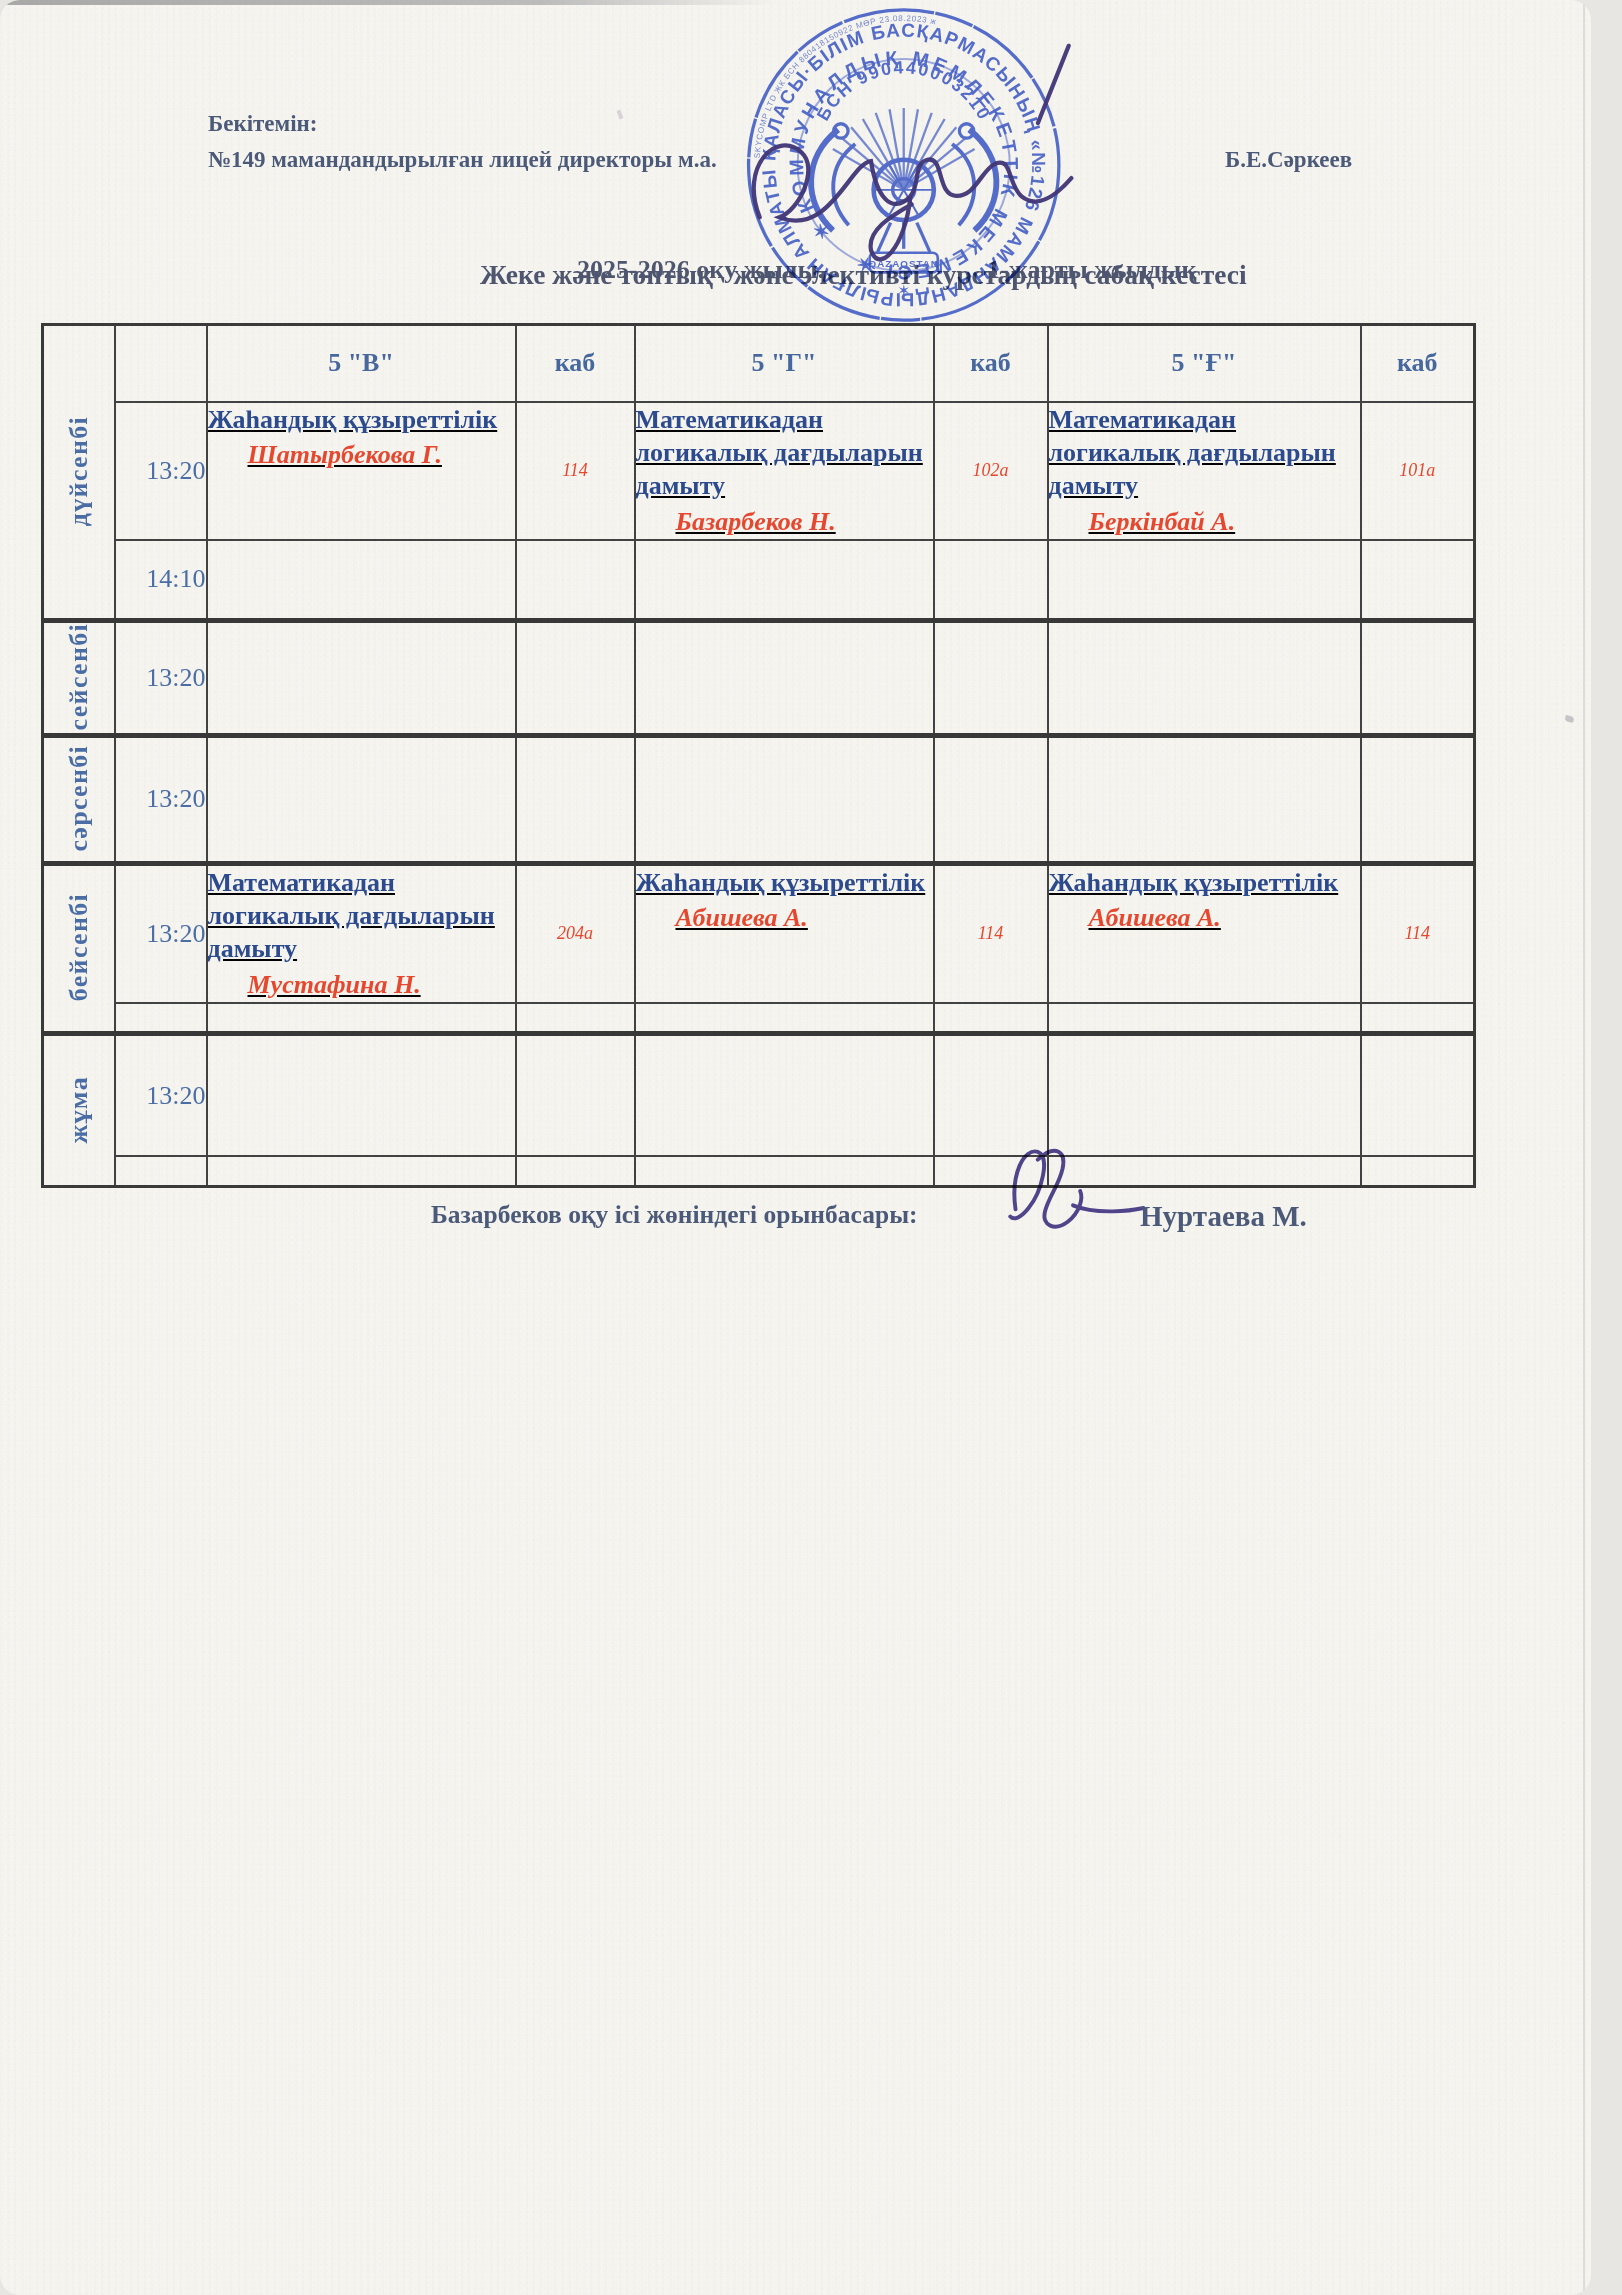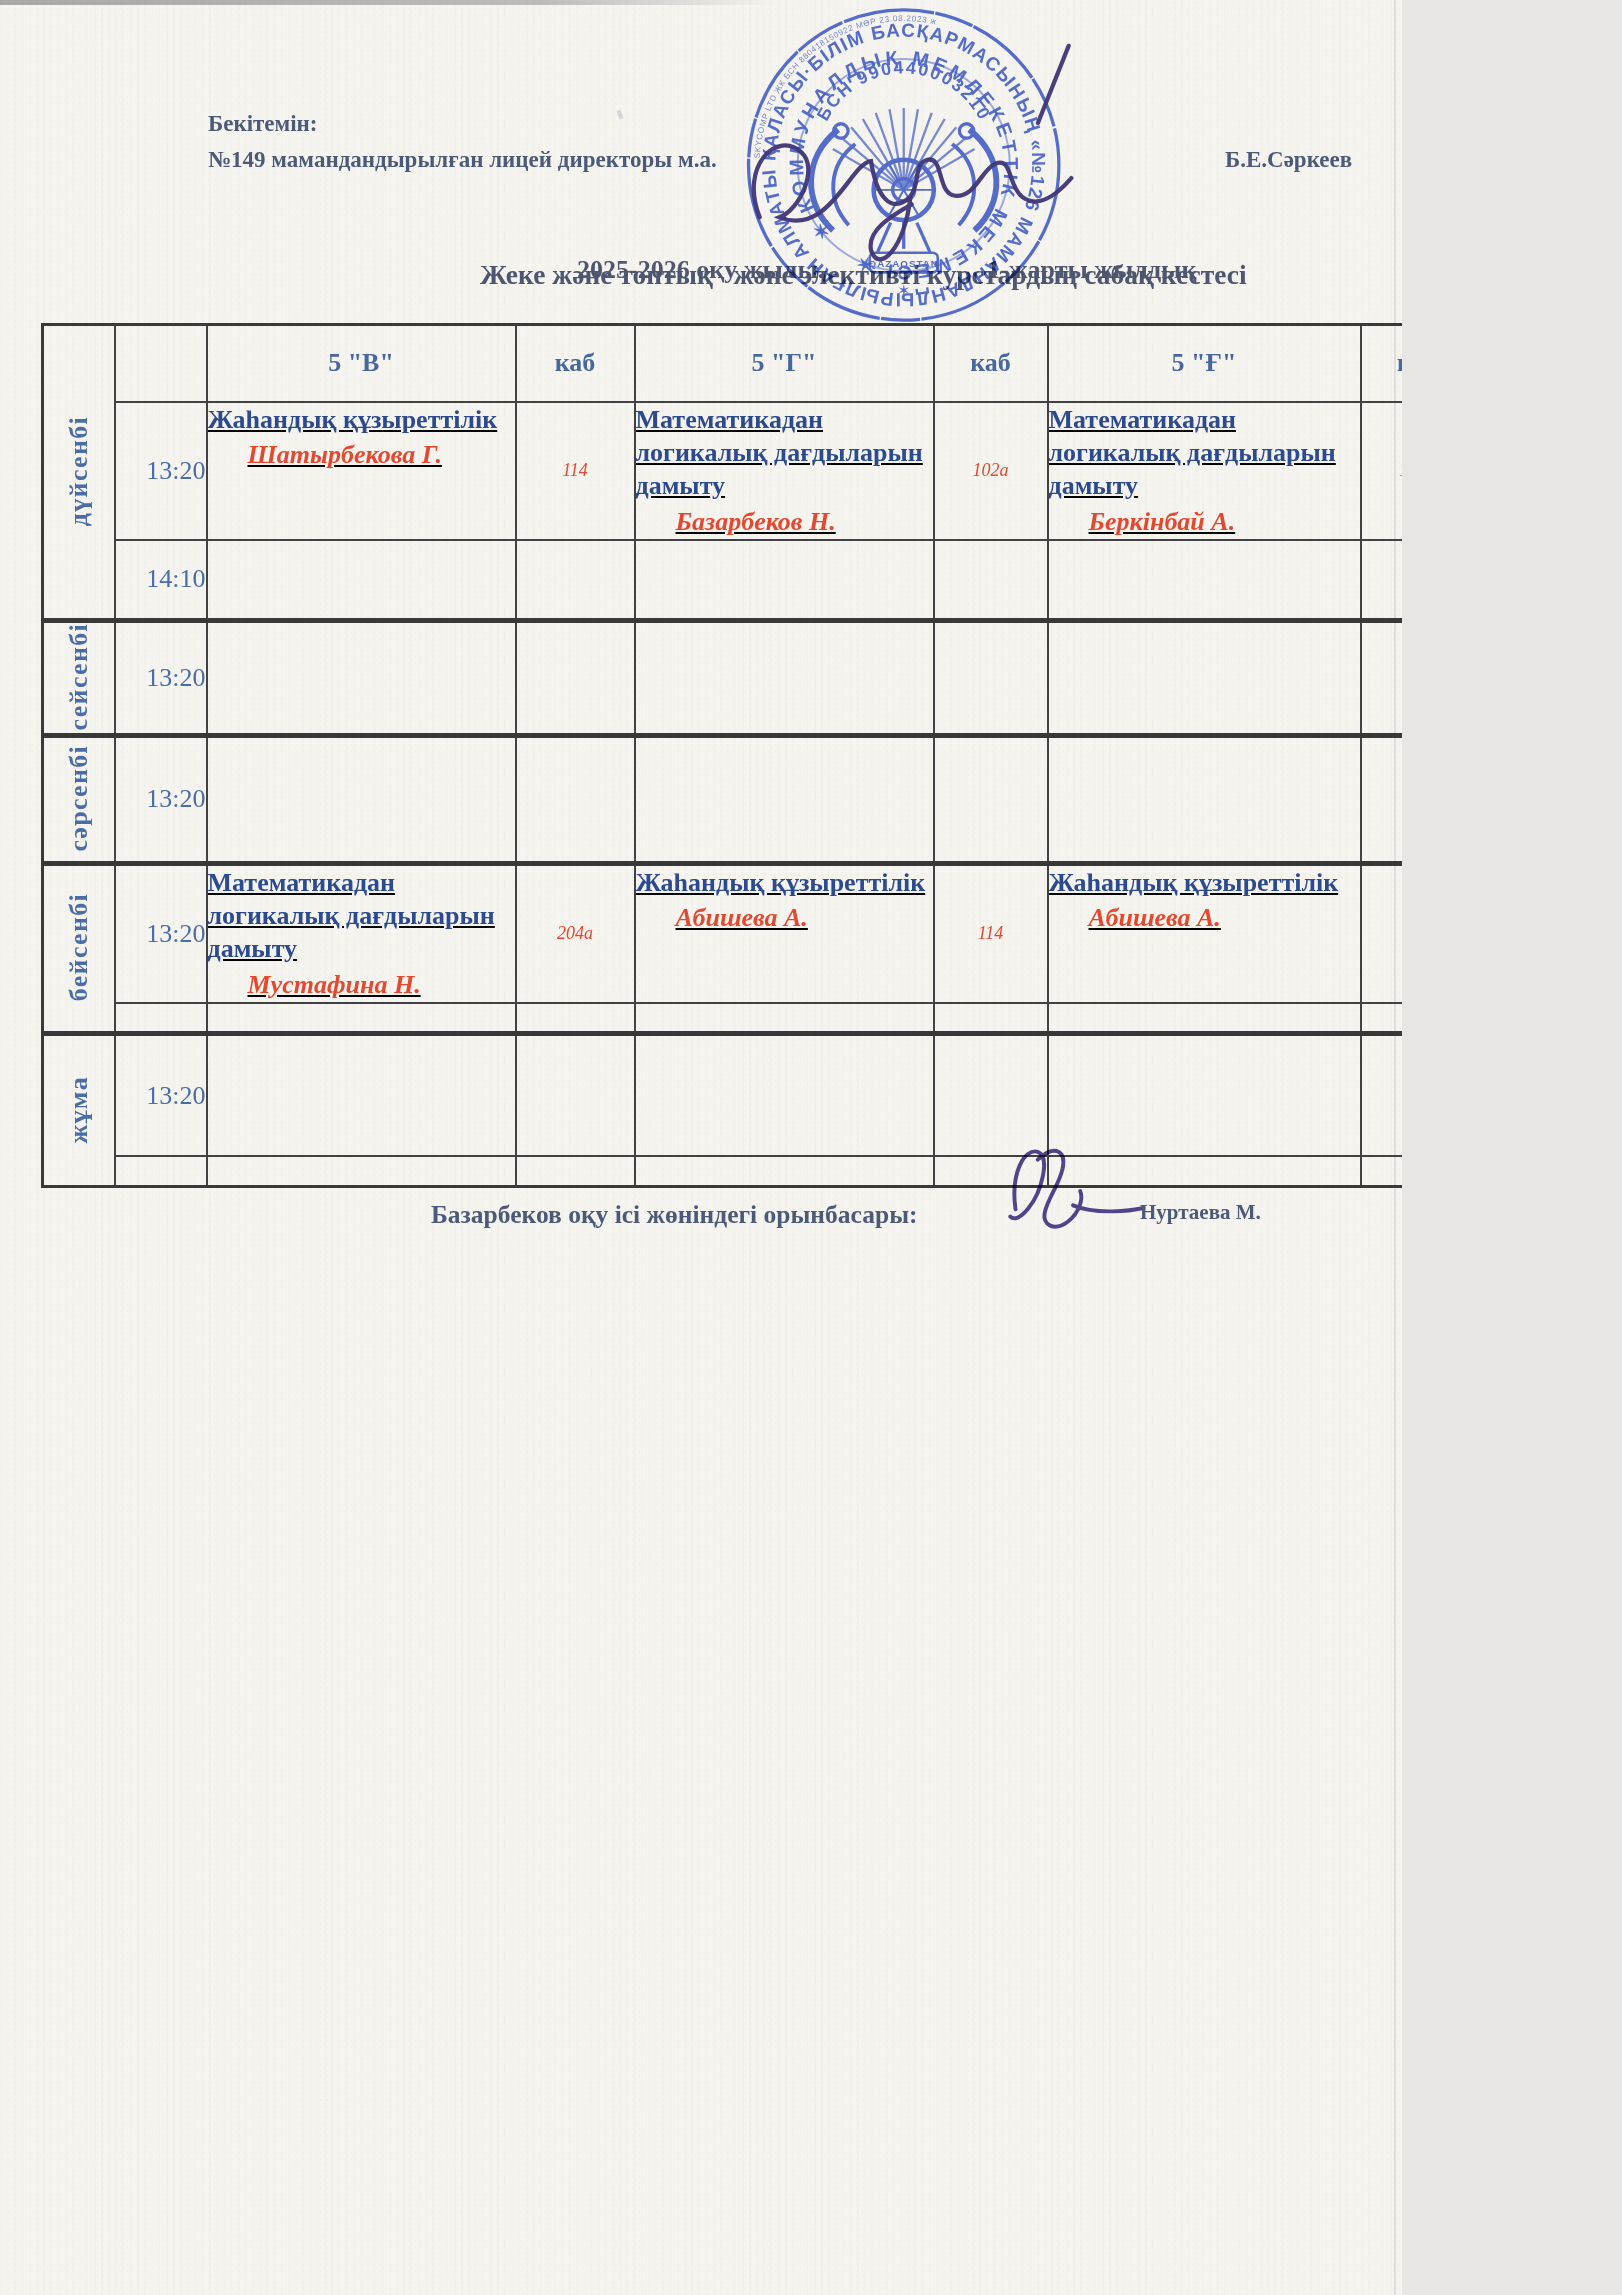--- a/index.html
+++ b/index.html
@@ -1,40 +1,41 @@
 <!DOCTYPE html>
 <html style="font-size:10.5px"><head>
 <meta charset="utf-8">
 <style>
   html,body{margin:0;padding:0;background:#e8e6e2;}
   .page{
-    position:relative; width:1402px; height:2295px;
+    position:relative; width:1591px; height:2295px;
     background:#f6f4ef;
     background-image:
       repeating-linear-gradient(90deg, rgba(120,120,135,.018) 0 2px, rgba(0,0,0,0) 2px 7.2px),
       radial-gradient(rgba(90,90,100,.02) 0.7px, rgba(0,0,0,0) 0.9px);
     background-size:auto, 5.9px 5.9px;
     font-family:"Liberation Serif","DejaVu Serif",serif;
     overflow:hidden;
+    border-radius:20px;
   }
   
   .scan-strip-top{position:absolute;left:0;top:0;width:775px;height:4.6px;background:linear-gradient(90deg,#8f8f90,#a9a9ab 70%,rgba(170,170,170,0));opacity:.75;}
   .scan-line-right{position:absolute;right:6.5px;top:0;width:1.3px;height:100%;background:rgba(140,140,150,.22);}
   .scan-mark{position:absolute;left:1565px;top:716px;width:9.2px;height:5.9px;background:#9d9da6;border-radius:1.3px 3.9px 2px 3.3px;transform:rotate(18deg);opacity:.55;}
   .scan-mark2{position:absolute;left:618px;top:110px;width:3.9px;height:9.2px;background:#b9b4c0;transform:rotate(-20deg);opacity:.5;}
   
   .approve-label{position:absolute;left:208px;top:111px;font-size:23px;font-weight:bold;color:#4c5a79;}
   .approve-line{position:absolute;left:208px;top:147px;font-size:23px;font-weight:bold;color:#4c5a79;}
   .approver-name{position:absolute;left:1225px;top:147px;font-size:23px;font-weight:bold;color:#4c5a79;}
   .doc-title{position:absolute;left:480px;top:219px;font-size:27.5px;font-weight:bold;color:#4e5670;white-space:pre;margin-top:40px;}
   .subtitle-year{position:absolute;left:577px;top:255px;font-size:26px;font-weight:bold;color:#4e5670;}
   .subtitle-term{position:absolute;left:987px;top:255px;font-size:26px;font-weight:bold;color:#4e5670;}
   
   .footer-label{position:absolute;left:431px;top:1200px;font-size:25.5px;font-weight:bold;color:#4c5a79;}
-  .footer-name{position:absolute;left:1140px;top:1200px;font-size:21px;font-weight:bold;color:#4c5a79;}
+  .footer-name{position:absolute;left:1140px;top:1200px;font-size:29px;font-weight:bold;color:#4c5a79;}
   .footer-sign{position:absolute;left:975px;top:1132px;mix-blend-mode:multiply;}
   
   .stamp{position:absolute;left:681px;top:0px;mix-blend-mode:multiply;pointer-events:none;}
   
   table.sched{
     position:absolute;left:41px;top:323px;
     border-collapse:collapse;table-layout:fixed;width:1431px;
     border:3.9px solid #3a3a3a;
   }
   table.sched td, table.sched th{border:2px solid #424242;padding:0;overflow:hidden;}

